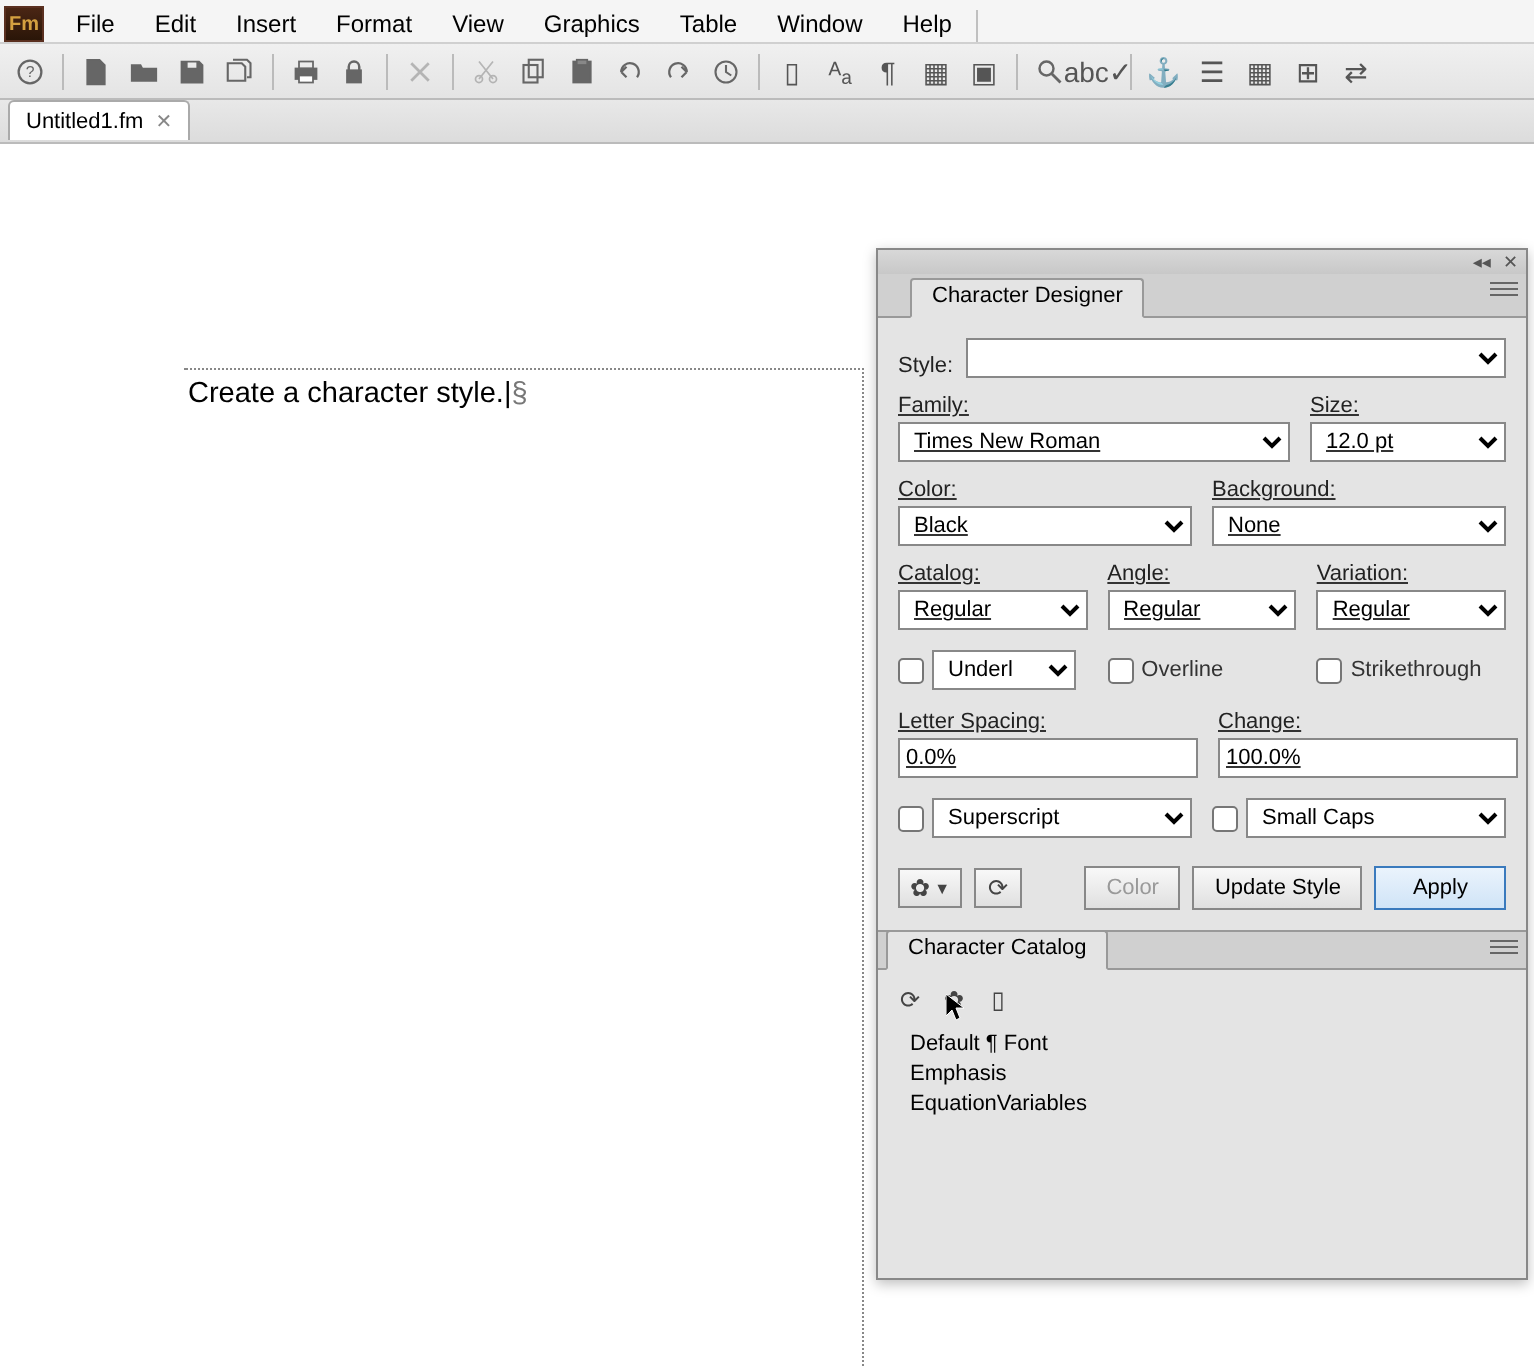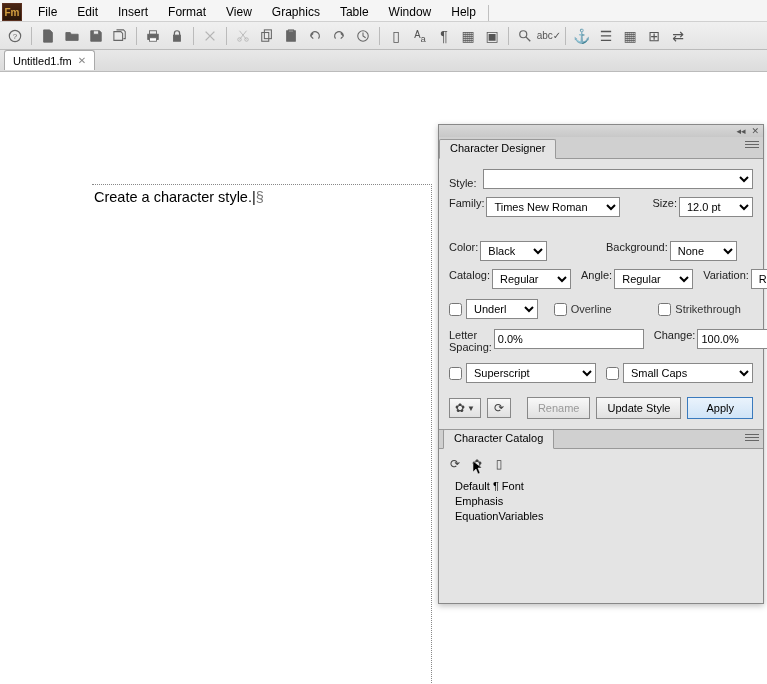--- a/index.html
+++ b/index.html
@@ -24,33 +24,33 @@
 
 
 .docarea { position: absolute; left: 0; top: 72px; right: 0; bottom: 0; background: #fff; }
 .page { position: absolute; left: 92px; top: 112px; width: 340px; height: 515px; border-top: 1px dotted #888; border-right: 1px dotted #888; }
 .page .txt { position: absolute; left: 2px; top: 4px; font-family: "Times New Roman", serif; font-size: 14.5px; color: #000; }
 .page .para { color: #000; }
 
 
 .panel { position: absolute; right: 3px; top: 124px; width: 326px; background: #e4e4e4; border: 1px solid #888; box-shadow: 0 2px 6px rgba(0,0,0,.25); }
 .panel-hdr { height: 12px; background: linear-gradient(#d8d8d8, #c8c8c8); display: flex; align-items: center; justify-content: flex-end; padding-right: 4px; gap: 6px; font-size: 9px; color: #555; }
-.panel-tabs { height: 22px; background: #d0d0d0; border-bottom: 1px solid #999; display: flex; align-items: flex-end; padding-left: 0; position: relative; }
+.panel-tabs { height: 22px; background: #d0d0d0; border-bottom: 1px solid #999; display: flex; align-items: flex-end; padding-left: 16px; position: relative; }
 .ptab { height: 20px; background: #e4e4e4; border: 1px solid #999; border-bottom: 1px solid #e4e4e4; padding: 2px 10px; font-size: 11px; border-radius: 2px 2px 0 0; margin-bottom: -1px; }
 .ptab-menu { position: absolute; right: 4px; top: 4px; width: 14px; height: 10px; display: flex; flex-direction: column; gap: 2px; cursor: pointer; }
 .ptab-menu span { height: 1px; background: #666; }
 
 .panel-body { padding: 10px 10px 10px 10px; font-size: 11px; color: #333; }
 .row { display: flex; align-items: flex-end; gap: 6px; margin-bottom: 8px; }
 .lbl { font-size: 11px; color: #222; }
 select, input[type=text] { font-size: 11px; border: 1px solid #888; background: #fff; height: 20px; padding: 1px 3px; outline: none; }
 select { padding-right: 15px; }
 .w-full { width: 100%; flex: 1; }
 .cols { display: flex; gap: 10px; }
-.col { flex: 1; display: flex; flex-direction: row; gap: 2px; }
+.col { flex: 1; display: flex; flex-direction: column; gap: 2px; text-decoration: underline; }
 .chk { display: flex; align-items: center; gap: 4px; font-size: 11px; }
 input[type=checkbox] { width: 13px; height: 13px; }
 
 .btnrow { display: flex; align-items: center; gap: 6px; margin-top: 6px; }
 .bb { height: 22px; border: 1px solid #888; background: linear-gradient(#f8f8f8, #e0e0e0); font-size: 11px; padding: 0 10px; cursor: pointer; }
 .bb:disabled { color: #999; }
 .bb.primary { border: 1px solid #3a7abd; background: linear-gradient(#eaf3fc, #d0e4f7); color: #000; padding: 0 18px; text-align: right; }
 .iconb { width: 24px; height: 20px; border: 1px solid #888; background: linear-gradient(#f8f8f8, #e0e0e0); display: flex; align-items: center; justify-content: center; font-size: 12px; cursor: pointer; color: #444; }
 .iconb .dd { font-size: 8px; margin-left: 2px; }
 
@@ -169,21 +169,21 @@
   <div class="tbtn">¶</div>
   <div class="tbtn">▦</div>
   <div class="tbtn">▣</div>
   <div class="tsep"></div>
   <div class="tbtn">
       <svg viewBox="0 0 16 16">
         <circle cx="6" cy="6" r="4" fill="none" stroke-width="1.4"></circle>
         <path d="M9 9l5 5" stroke-width="1.6"></path>
       </svg>
     </div>
-  <div class="tbtn" style="font-size:10px">abc✓</div>
+  <div class="tbtn" style="font-size:14px">abc✓</div>
   <div class="tsep"></div>
   <div class="tbtn">⚓</div>
   <div class="tbtn">☰</div>
   <div class="tbtn">▦</div>
   <div class="tbtn">⊞</div>
   <div class="tbtn">⇄</div>
 </div>
 
 <div class="tabbar">
   <div class="doctab">
@@ -224,21 +224,21 @@
       <div class="col" style="flex:2">
         <span class="lbl">Family:</span>
         <select><option>Times New Roman</option></select>
       </div>
       <div class="col" style="flex:1">
         <span class="lbl">Size:</span>
         <select><option>12.0 pt</option></select>
       </div>
     </div>
 
-    <div class="cols" style="margin-top:24px">
+    <div class="cols" style="margin-top:8px">
       <div class="col">
         <span class="lbl">Color:</span>
         <select><option>Black</option></select>
       </div>
       <div class="col">
         <span class="lbl">Background:</span>
         <select><option>None</option></select>
       </div>
     </div>
 
@@ -293,21 +293,21 @@
         <input type="checkbox" style="">
         <select style="flex:1"><option>Small Caps</option></select>
       </div>
     </div>
 
 
     <div class="btnrow" style="margin-top:14px">
       <div class="iconb" style="width:32px">✿<span class="dd">▼</span></div>
       <div class="iconb">⟳</div>
       <div style="flex:1"></div>
-      <button class="bb" disabled="">Rename</button>
+      <button class="bb" disabled="">Color</button>
       <button class="bb">Update Style</button>
       <button class="bb primary">Apply</button>
     </div>
   </div>
 
   <div class="cat-hdr">
     <div class="ptab">Character Catalog</div>
     <div class="ptab-menu">
         <span></span>
         <span></span>

